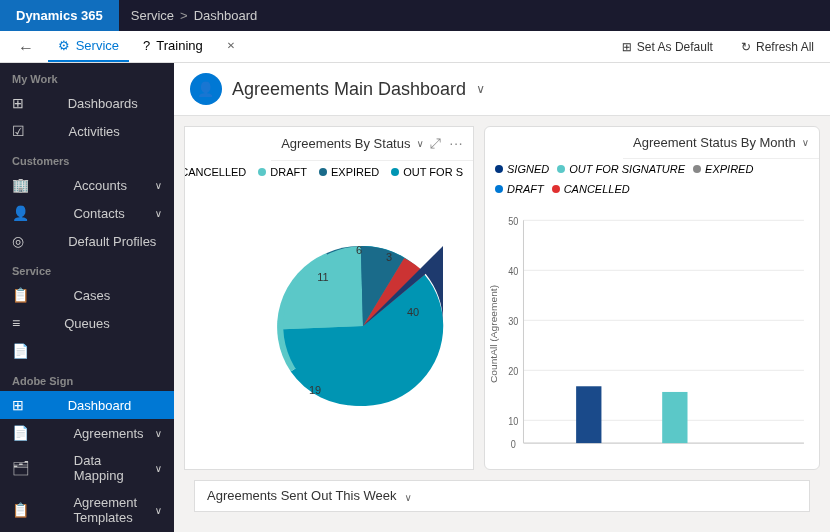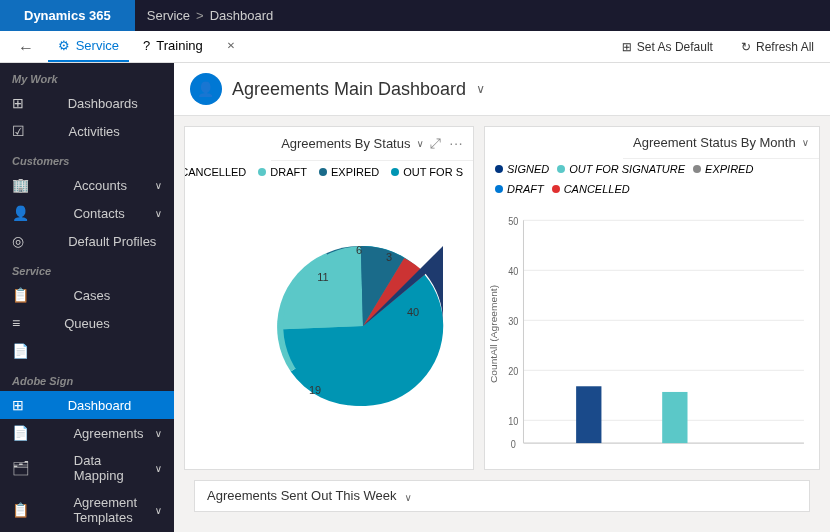--- a/index.html
+++ b/index.html
@@ -1,38 +1,38 @@
 <!DOCTYPE html>
 <html><head>
   <meta charset="utf-8">
   <style>
     * { box-sizing: border-box; margin: 0; padding: 0; }
     body { font-family: 'Segoe UI', Arial, sans-serif; font-size: 13px; background: #f3f3f3; width: 830px; height: 532px; overflow: hidden; display: flex; flex-direction: column; }
 
     
     .top-bar { display: flex; align-items: center; height: 31px; background: #1a1a2e; color: white; flex-shrink: 0; }
-    .top-bar-d365 { background: #106ebe; padding: 0 24px; height: 100%; display: flex; align-items: center; font-weight: 600; font-size: 13px; color: white; }
+    .top-bar-d365 { background: #106ebe; padding: 0 16px; height: 100%; display: flex; align-items: center; font-weight: 600; font-size: 13px; color: white; }
     .top-bar-hub { background: #0078d4; padding: 0 14px; height: 100%; display: flex; align-items: center; font-size: 13px; color: white; }
     .top-bar-breadcrumb { display: flex; align-items: center; padding: 0 12px; font-size: 13px; color: #ccc; gap: 6px; }
     .breadcrumb-sep { color: #999; }
 
     
     .second-bar { display: flex; align-items: center; height: 32px; background: #fff; border-bottom: 1px solid #ddd; padding: 0 8px; gap: 4px; flex-shrink: 0; }
     .second-bar-tab { display: flex; align-items: center; height: 100%; padding: 0 10px; gap: 6px; font-size: 13px; cursor: pointer; border-bottom: 2px solid transparent; }
     .second-bar-tab.active { border-bottom: 2px solid #0078d4; color: #0078d4; }
     .tab-close { font-size: 10px; color: #666; cursor: pointer; }
     .second-bar-actions { margin-left: auto; display: flex; align-items: center; gap: 12px; }
     .action-btn { display: flex; align-items: center; gap: 5px; font-size: 12px; color: #333; cursor: pointer; background: none; border: none; padding: 4px 8px; }
 
     
     .main-layout { display: flex; flex: 1; overflow: hidden; }
 
     
     .sidebar { width: 174px; background: #1e1e2e; color: #ccc; display: flex; flex-direction: column; flex-shrink: 0; overflow-y: auto; }
-    .sidebar-section-label { font-size: 11px; color: #888; padding: 10px 12px 4px; text-transform: none; font-weight: 600; font-style: italic; }
+    .sidebar-section-label { font-size: 11px; color: #888; padding: 10px 12px 4px; text-transform: none; font-weight: 600; }
     .sidebar-item { display: flex; align-items: center; padding: 6px 12px; gap: 8px; cursor: pointer; font-size: 13px; color: #ccc; }
     .sidebar-item.active { background: #0078d4; color: white; }
     .sidebar-item .icon { font-size: 14px; flex-shrink: 0; }
     .sidebar-item .chevron { margin-left: auto; font-size: 10px; }
     .sidebar-item .label { flex: 1; margin-left: 36px; }
 
     
     .content { flex: 1; display: flex; flex-direction: column; overflow: hidden; background: #f3f2f1; }
 
     
@@ -41,21 +41,21 @@
     .dashboard-title { font-size: 18px; font-weight: 400; color: #333; }
     .dashboard-chevron { color: #666; font-size: 12px; cursor: pointer; }
 
     
     .charts-area { flex: 1; display: flex; flex-direction: column; overflow: hidden; padding: 10px; gap: 10px; }
     .charts-row { display: flex; gap: 10px; flex: 1; overflow: hidden; }
 
     
     .chart-card { background: #fff; border: 1px solid #ddd; display: flex; flex-direction: column; overflow: hidden; align-items: flex-end; }
     .chart-card.pie { flex: 0 0 290px; }
-    .chart-card.bar { flex: 1; }
+    .chart-card.bar { flex: 1; border-radius: 6px; }
 
     .chart-header { display: flex; align-items: center; padding: 8px 10px; border-bottom: 1px solid #eee; gap: 6px; flex-shrink: 0; }
     .chart-title { font-size: 13px; font-weight: 500; color: #333; }
     .chart-chevron { font-size: 10px; color: #666; cursor: pointer; }
     .chart-actions { margin-left: auto; display: flex; gap: 8px; color: #888; font-size: 14px; cursor: pointer; }
 
     
     .chart-legend { display: flex; align-items: center; padding: 4px 10px; gap: 12px; flex-shrink: 0; overflow: hidden; font-size: 11px; }
     .legend-item { display: flex; align-items: center; gap: 4px; white-space: nowrap; }
     .legend-dot { width: 8px; height: 8px; border-radius: 50%; flex-shrink: 0; }

